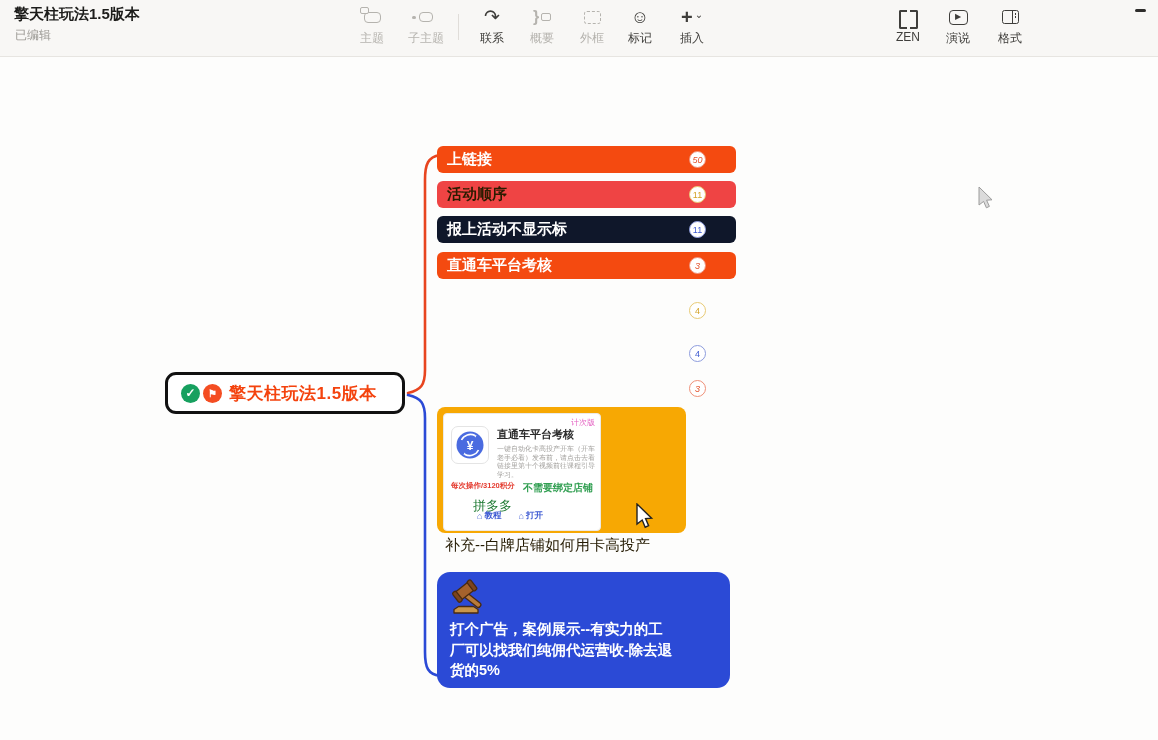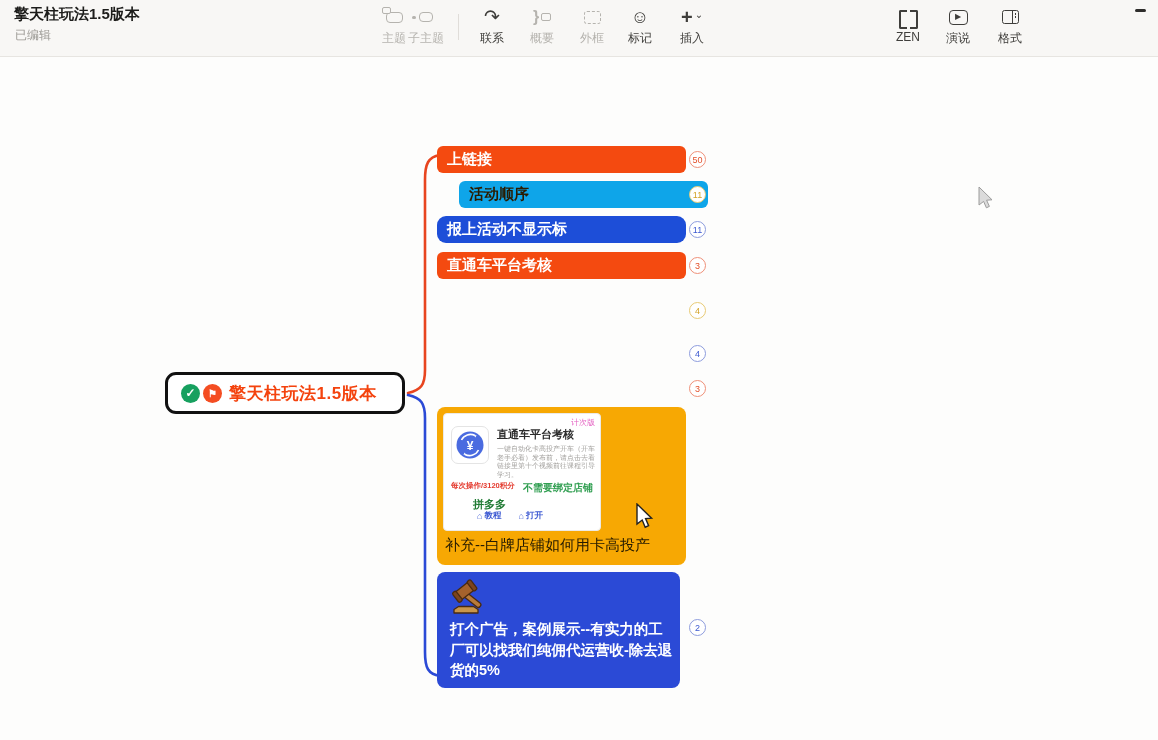--- a/index.html
+++ b/index.html
@@ -49,69 +49,69 @@
 
   .root-node { position:absolute; left:165px; top:314px; width:240px; height:42px; background:#fff;
                border:3px solid #111; border-radius:11px; display:flex; align-items:center; padding-left:13px; cursor:pointer; }
   .root-markers { display:flex; gap:3px; margin-right:7px; }
   .mk { width:19px; height:19px; border-radius:50%; display:flex; align-items:center; justify-content:center;
         color:#fff; font-size:12px; font-weight:bold; }
   .mk-check { background:#17a05f; }
   .mk-flag { background:#f44d22; font-size:10px; }
   .root-label { font-size:17px; font-weight:bold; color:#f4430e; letter-spacing:.5px; }
 
-  .node { position:absolute; left:437px; width:249px; border-radius:6px; display:flex; align-items:center;
+  .node { position:absolute; left:437px; width:299px; border-radius:6px; display:flex; align-items:center;
           padding:0 10px; font-size:15px; font-weight:bold; cursor:pointer; }
   .n-red    { background:#f44a10; color:#fff; }
-  .n-yellow { background:#0ea5e9; color:#2b1c00;margin-left:22px; }
-  .n-blue   { background:#1d4ed8; color:#fff;border-radius:9px; }
+  .n-yellow { background:#ef4444; color:#2b1c00; }
+  .n-blue   { background:#0f172a; color:#fff; }
   .node.multi { align-items:flex-start; padding-top:5px; line-height:21px; }
 
   .badge { position:absolute; left:689px; width:17px; height:17px; border-radius:50%; background:#fff;
            font-size:9px; display:flex; align-items:center; justify-content:center; cursor:pointer; }
-  .b-red    { border:1.5px solid #ef9078; color:#e2502a; }
+  .b-red    { border:1.5px solid #ef9078; color:#e2502a;font-style:italic; }
   .b-yellow { border:1.5px solid #e8ca74; color:#d3a226; }
   .b-blue   { border:1.5px solid #8d9cdd; color:#3d5ad0; }
 
   
-  .pic-node { position:absolute; left:437px; top:349px; width:249px; height:158px; background:#f7a803;
+  .pic-node { position:absolute; left:437px; top:349px; width:249px; height:126px; background:#f7a803;
               border-radius:8px; cursor:pointer; }
   .pic-caption { position:absolute; left:8px; top:129px; font-size:15px; font-weight:normal; color:#241a02; }
   .card { position:absolute; left:6px; top:6px; width:158px; height:118px; background:#fff; border-radius:4px;
           border:1px solid #eceae6; }
   .card-tag { position:absolute; right:5px; top:3px; font-size:8px; color:#e45fc1; }
   .card-iconbox { position:absolute; left:7px; top:12px; width:38px; height:38px; border:1px solid #e4e4e4;
                   border-radius:7px; display:flex; align-items:center; justify-content:center; background:#fff; }
   .card-title { position:absolute; left:53px; top:13px; font-size:11px; font-weight:bold; color:#2b2b2b; }
   .card-desc { position:absolute; left:53px; top:31px; width:99px; font-size:7px; line-height:8.5px; color:#a3a19e; }
   .card-cost { position:absolute; left:7px; top:67px; font-size:7.5px; font-weight:bold; color:#e43b2f; }
   .card-note { position:absolute; right:7px; top:67px; font-size:10px; font-weight:bold; color:#2f9e50; }
-  .card-platform { position:absolute; left:29px; top:83px; font-size:11px; font-weight:bold; color:#1f7a33; }
+  .card-platform { position:absolute; left:29px; top:83px; font-size:13px; font-weight:normal; color:#1f7a33; }
   .card-links { position:absolute; left:33px; top:96px; display:flex; gap:17px; }
   .card-link { font-size:8.5px; font-weight:bold; color:#3a57d2; display:flex; align-items:center; gap:2px; }
   .house { font-size:9px; }
 
   
-  .ad-node { position:absolute; left:437px; top:514px; width:243px; height:116px; background:#2b4ad6;
-             border-radius:8px; color:#fff; cursor:pointer; }
+  .ad-node { position:absolute; left:437px; top:514px; width:293px; height:116px; background:#2b4ad6;
+             border-radius:13px; color:#fff; cursor:pointer; }
   .ad-text { position:absolute; left:13px; top:47px; width:226px; font-size:14.5px; font-weight:bold; line-height:20.5px; }
   .ad-gavel { position:absolute; left:13px; top:7px; }
 
   .cursor { position:absolute; pointer-events:none; }
 </style>
 </head>
 <body>
 
 <div class="app">
 
   <div class="toolbar">
     <div class="doc-title">擎天柱玩法1.5版本</div>
     <div class="doc-status">已编辑</div>
 
-    <div class="tb-btn disabled" style="left:368px">
+    <div class="tb-btn disabled" style="left:346px">
       <div class="tb-icon">
           <span class="icon-topic"></span>
         </div>
       <div class="tb-label">主题</div>
     </div>
     <div class="tb-btn disabled" style="left:400px">
       <div class="tb-icon">
           <span class="icon-subtopic"></span>
         </div>
       <div class="tb-label">子主题</div>

